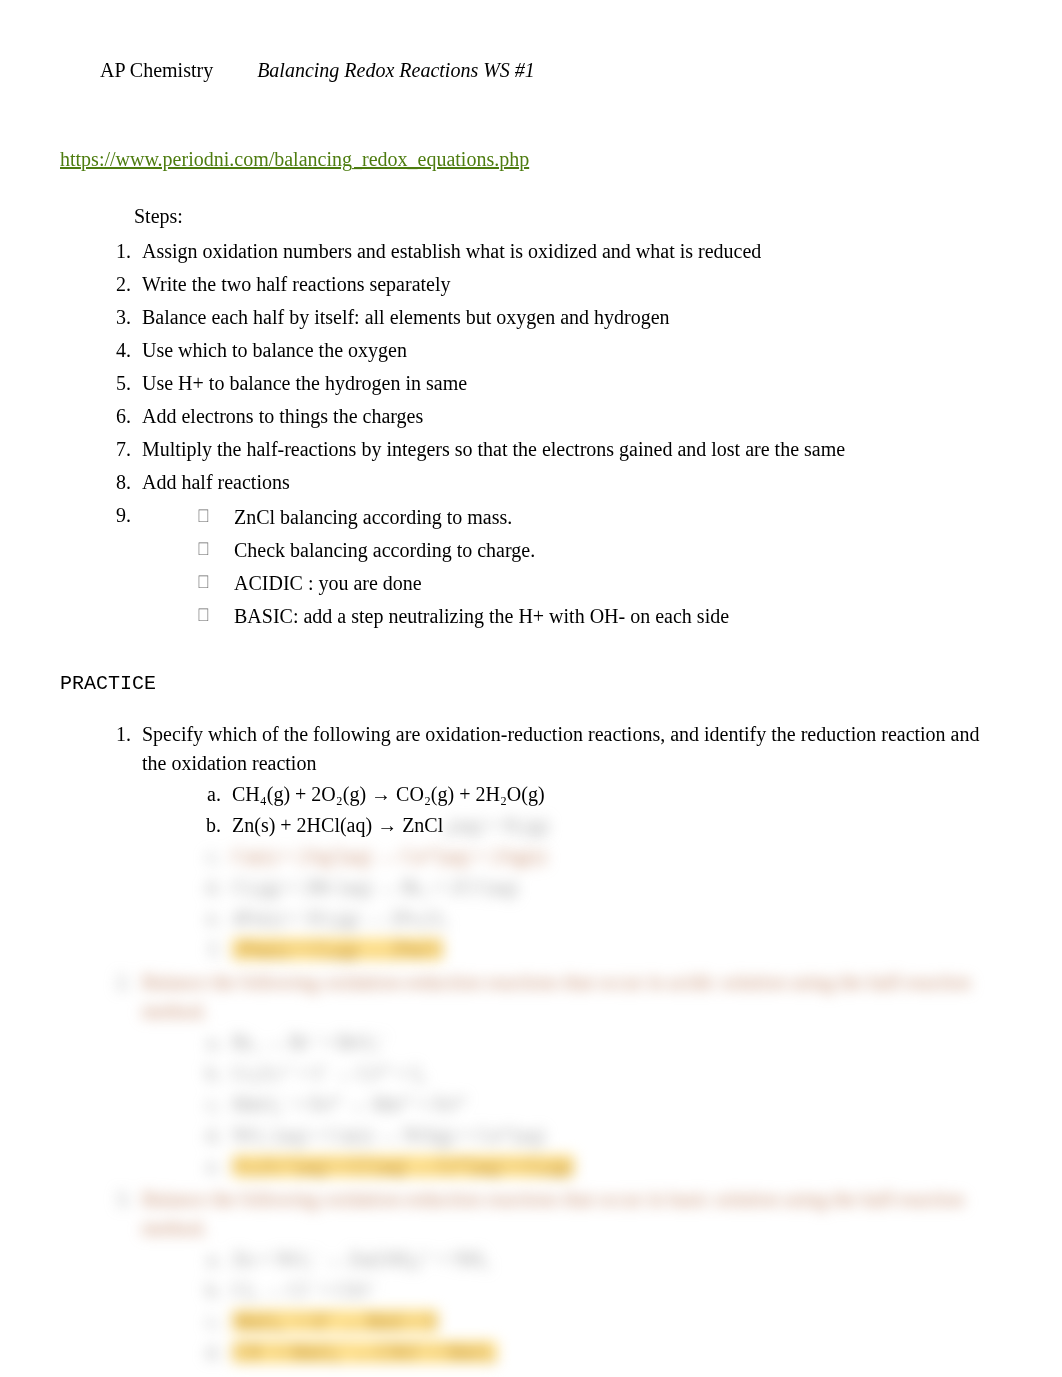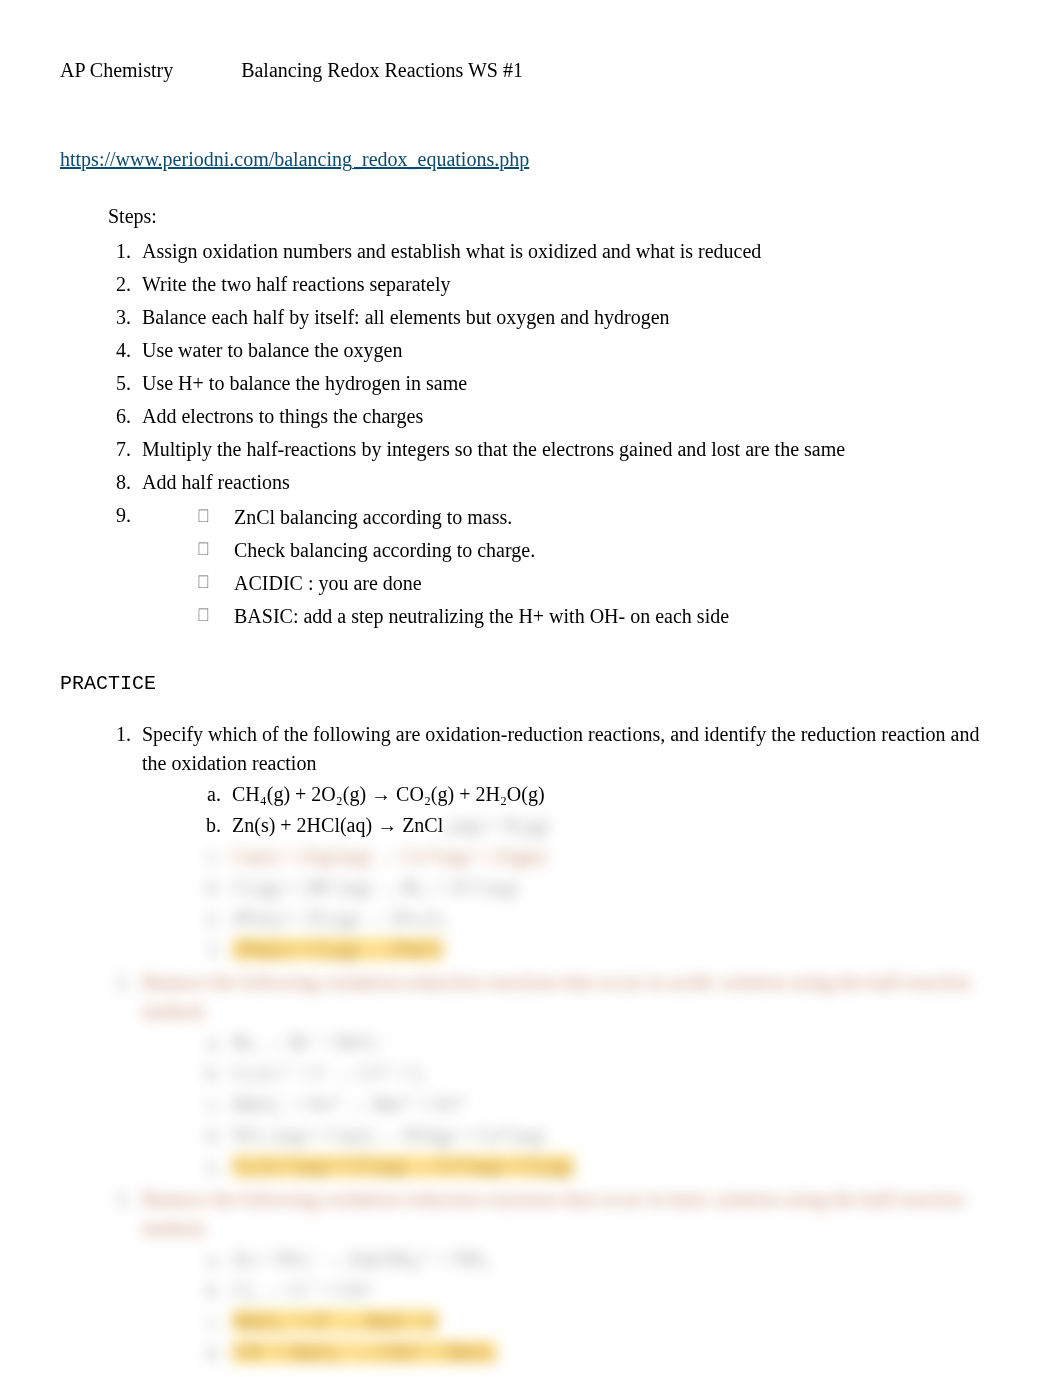--- a/index.html
+++ b/index.html
@@ -8,36 +8,38 @@
       color: #000;
       background: #fff;
       margin: 0;
       padding: 56px 60px 60px 60px;
       width: 1062px;
       box-sizing: border-box;
       line-height: 1.45;
     }
     .header-row {
       display: flex;
-      gap: 68px;
+      gap: 44px;
       margin-bottom: 60px;
+      margin-left: 40px;
     }
     .header-left {
       flex: 0 0 auto;
     }
     .header-title {
       flex: 0 0 auto;
+      font-style: italic;
     }
     a.link {
-      color: #0c4a6e;
+      color: #4d7c0f;
       text-decoration: underline;
       cursor: pointer;
     }
     .steps-label {
-      margin-left: 48px;
+      margin-left: 74px;
       margin-top: 28px;
       margin-bottom: 6px;
     }
     ol.steps {
       margin: 0 0 0 44px;
       padding: 0 0 0 32px;
     }
     ol.steps > li {
       padding-left: 6px;
       margin-bottom: 4px;
@@ -110,21 +112,21 @@
 <div>
   <a class="link">https://www.periodni.com/balancing_redox_equations.php</a>
 </div>
 
 <div class="steps-label">Steps:</div>
 
 <ol class="steps">
   <li>Assign oxidation numbers and establish what is oxidized and what is reduced</li>
   <li>Write the two half reactions separately</li>
   <li>Balance each half by itself: all elements but oxygen and hydrogen</li>
-  <li>Use water to balance the oxygen</li>
+  <li>Use which to balance the oxygen</li>
   <li>Use H+ to balance the hydrogen in same</li>
   <li>Add electrons to things the charges</li>
   <li>Multiply the half-reactions by integers so that the electrons gained and lost are the same</li>
   <li>Add half reactions</li>
   <li>
     <ul class="checks">
       <li>
         <span class="bullet-glyph">⎕</span>
         <span>ZnCl balancing according to mass.</span>
       </li>

